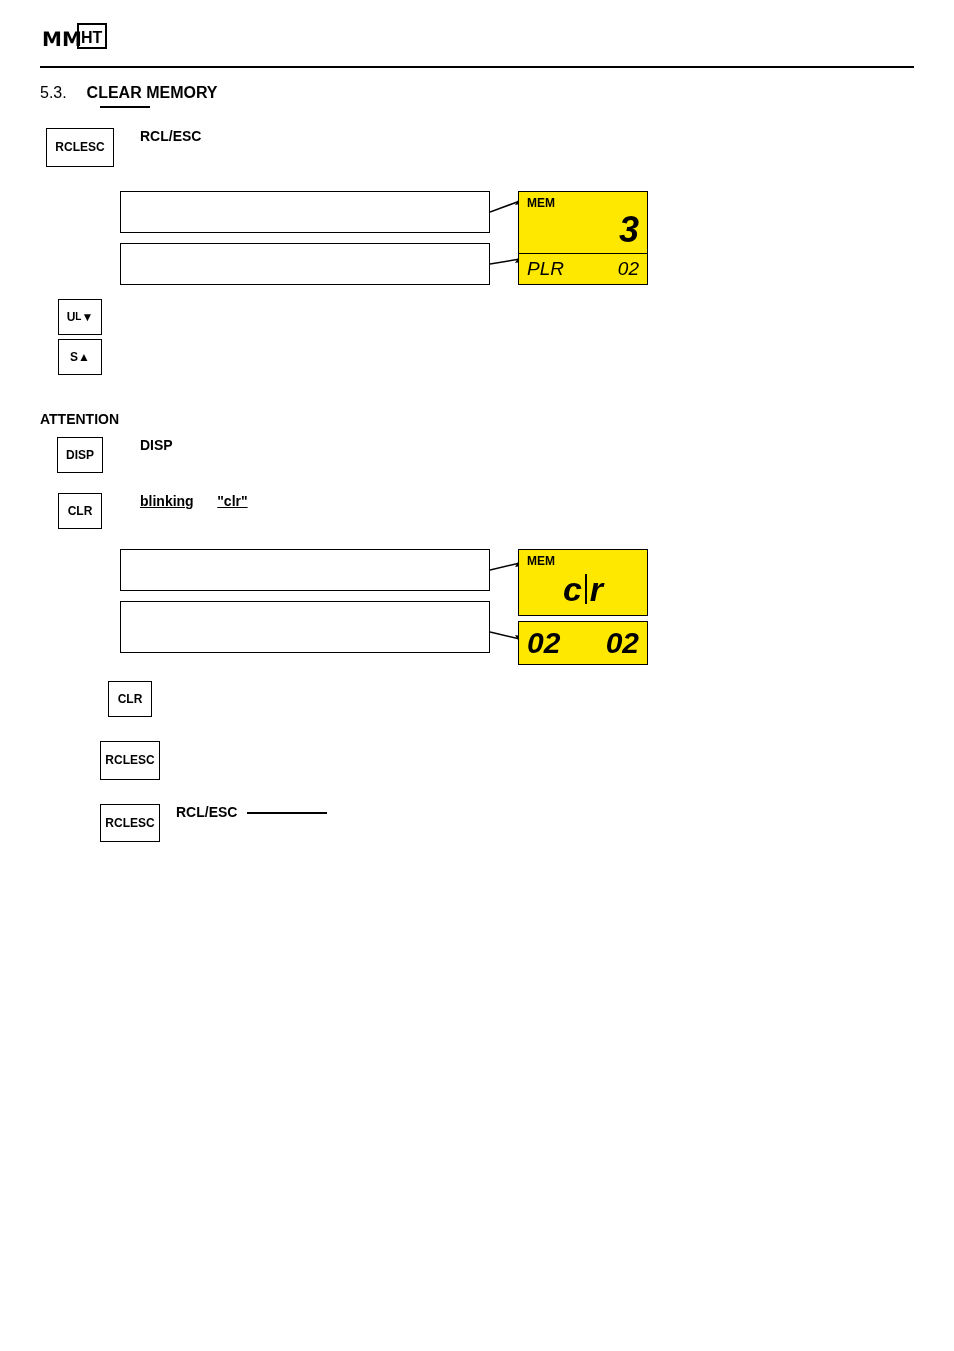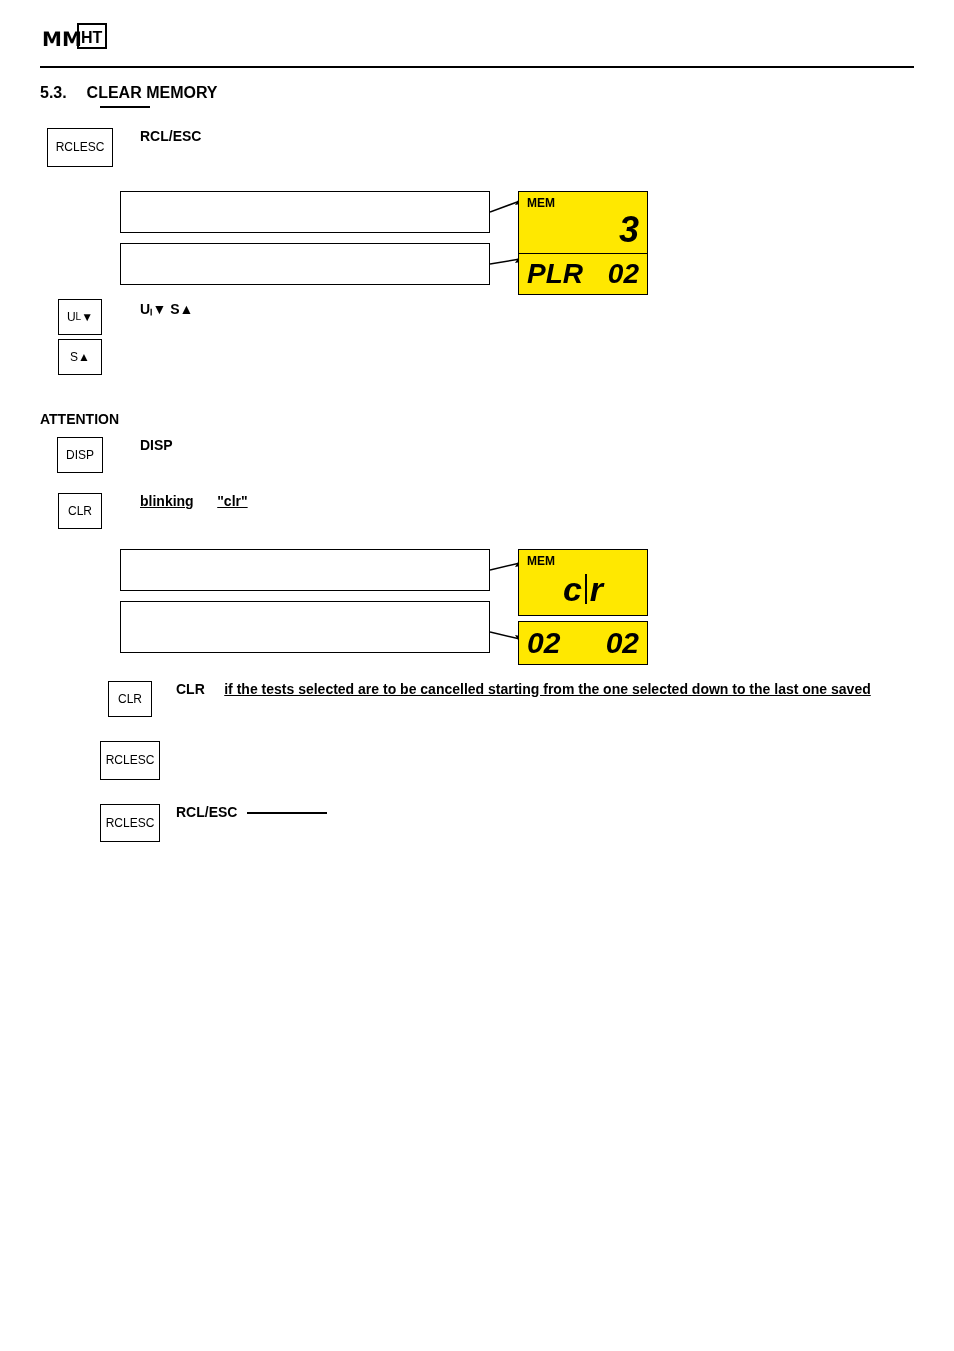--- a/index.html
+++ b/index.html
@@ -22,38 +22,38 @@
       margin-bottom: 16px;
     }
     .logo {
       display: flex;
       align-items: center;
       gap: 0;
       margin-right: 20px;
     }
     .section-num {
       font-size: 16px;
-      font-weight: 700;
+      font-weight: 400;
     }
     .section-name {
       font-size: 16px;
       font-weight: 900;
     }
     .underline-short {
       border-bottom: 2px solid #000;
       width: 50px;
       margin-top: 4px;
       margin-left: 60px;
     }
 
     
     .key-btn {
       border: 1.5px solid #000;
       padding: 4px 8px;
-      font-weight: 400;
+      font-weight: 700;
       font-size: 12px;
       display: inline-flex;
       align-items: center;
       justify-content: center;
       text-align: center;
       min-width: 44px;
       min-height: 36px;
       line-height: 1.2;
       white-space: pre-line;
     }
@@ -176,37 +176,34 @@
 
       <line x1="0" y1="73" x2="30" y2="68" stroke="#000" stroke-width="1.5"></line>
 
       <polygon points="30,64 25,72 35,70" fill="#000"></polygon>
     </svg>
     <div style="position:absolute;left:28px;top:0;background:#FFE800;border:1.5px solid #000;width:130px;padding:4px 8px;">
       <div style="font-size:12px;font-weight:900;">MEM</div>
       <div style="font-size:36px;font-weight:900;font-style:italic;text-align:right;line-height:1.1;">3</div>
     </div>
     <div style="position:absolute;left:28px;top:62px;background:#FFE800;border:1.5px solid #000;width:130px;padding:4px 8px;">
-      <div style="font-size:28px;font-weight:700;font-style:italic;display:flex;justify-content:space-between;gap:24px;">
+      <div style="font-size:19px;font-weight:400;font-style:italic;display:flex;justify-content:space-between;gap:24px;">
         <span>PLR</span>
         <span>02</span>
       </div>
     </div>
   </div>
 </div>
 
 <div class="row" style="align-items:flex-start;">
   <div class="col-key">
     <div style="display:flex;flex-direction:column;gap:4px;">
       <div class="key-btn">U<sub>L</sub>▼</div>
       <div class="key-btn">S▲</div>
     </div>
-  </div>
-  <div class="col-desc">
-    <span>Uₗ▼  S▲</span>
   </div>
 </div>
 
 <div style="height:10px;"></div>
 
 <div class="attention-label">ATTENTION</div>
 
 <div class="row">
   <div class="col-key">
     <div class="key-btn">DISP</div>
@@ -259,25 +256,20 @@
     </div>
   </div>
 </div>
 
 <div style="height:14px;"></div>
 
 <div class="action-row">
   <div class="action-key">
     <div class="key-btn">CLR</div>
   </div>
-  <div class="action-desc">
-    <span style="font-weight:700;">CLR</span>
-    &nbsp;&nbsp;&nbsp;
-    <span class="underline" style="text-decoration:underline;font-weight:700;">if the tests selected are to be cancelled starting from the one selected down to the last one saved</span>
-  </div>
 </div>
 
 <div style="height:12px;"></div>
 
 <div class="action-row">
   <div class="action-key">
     <div class="key-btn">
       <span>RCL</span><br>
       <span>ESC</span>
     </div>

